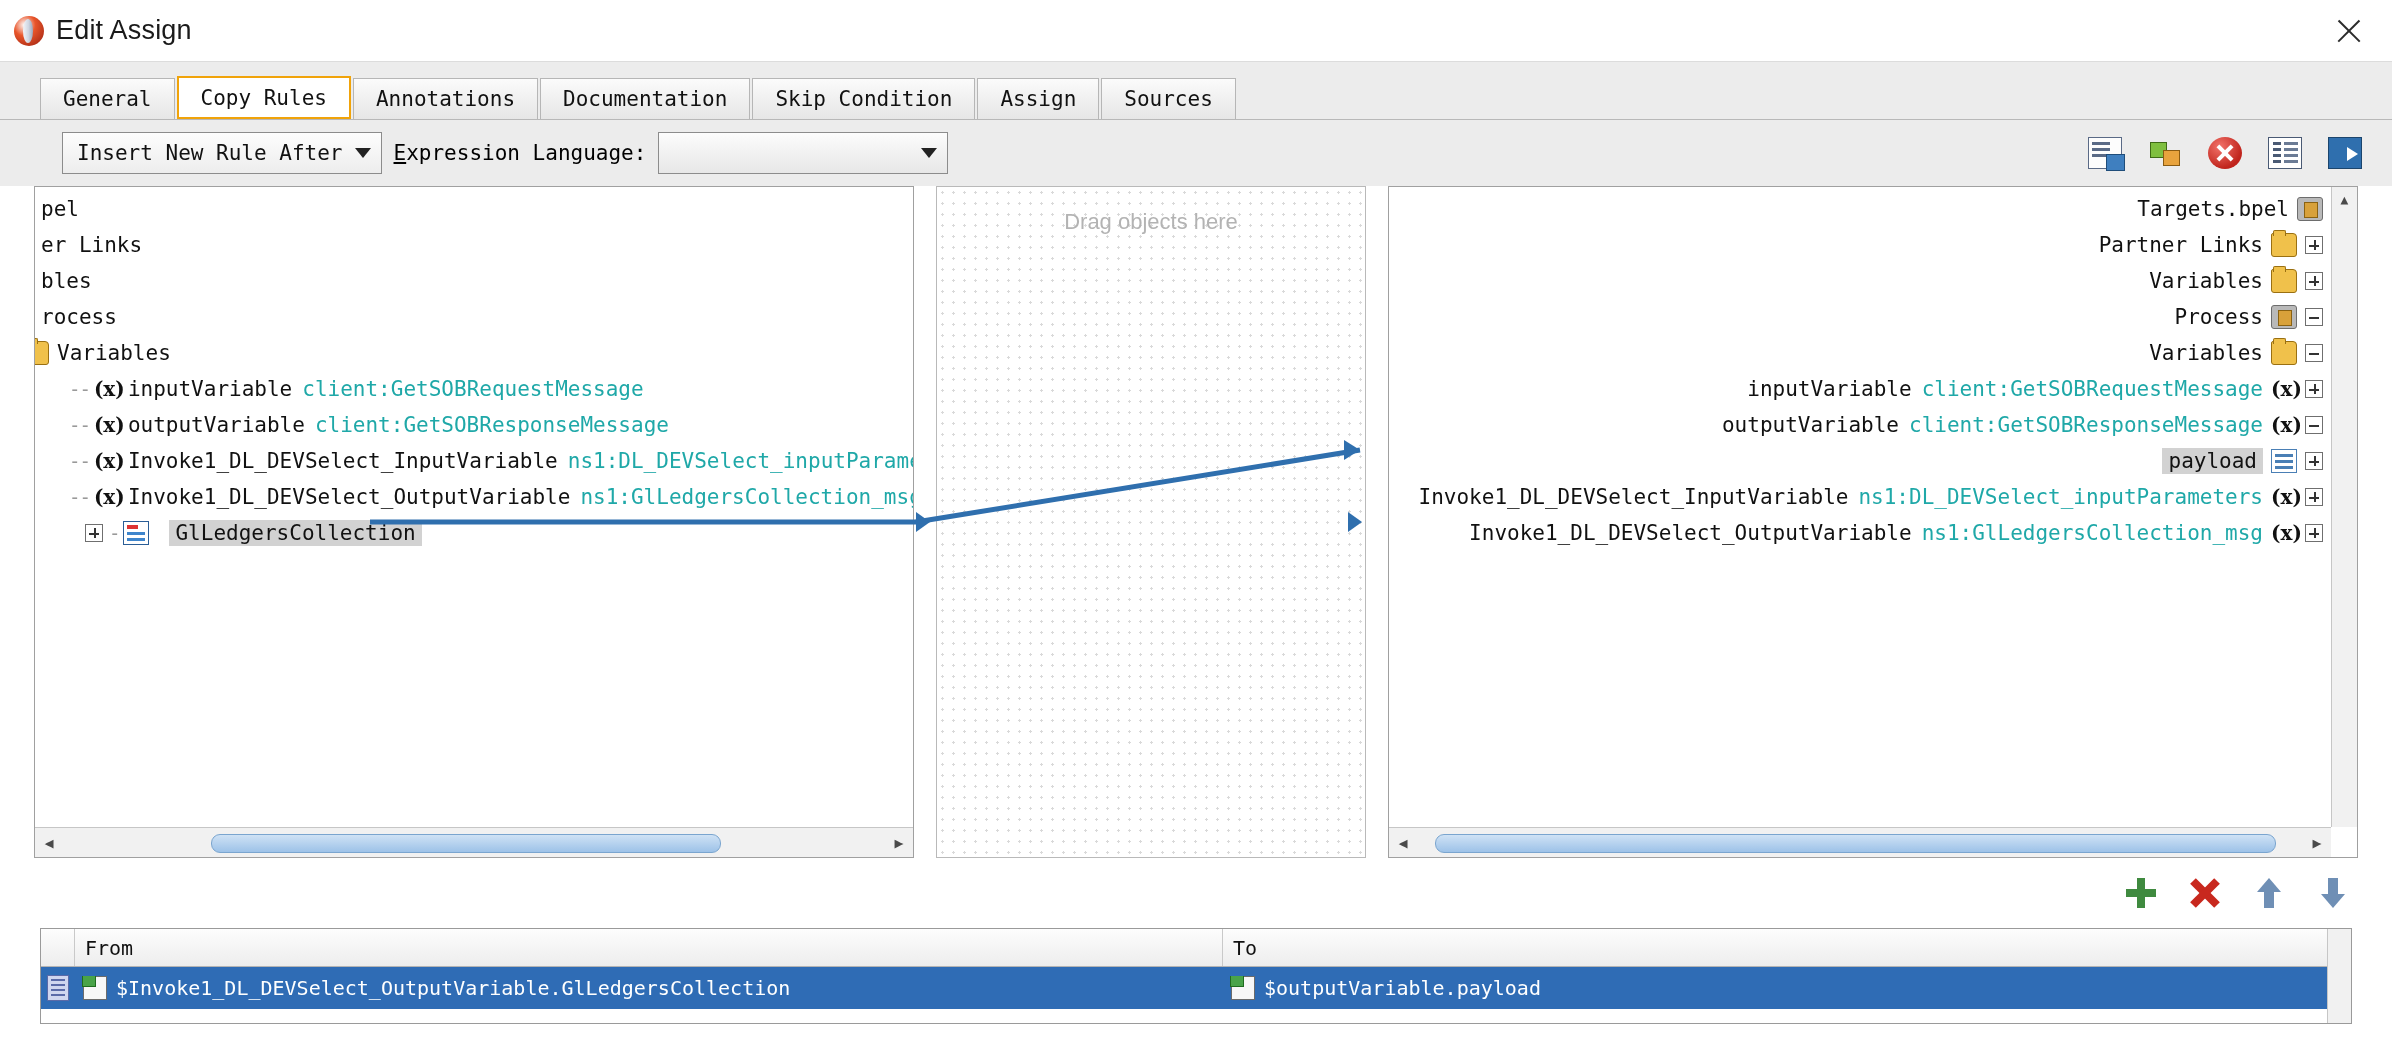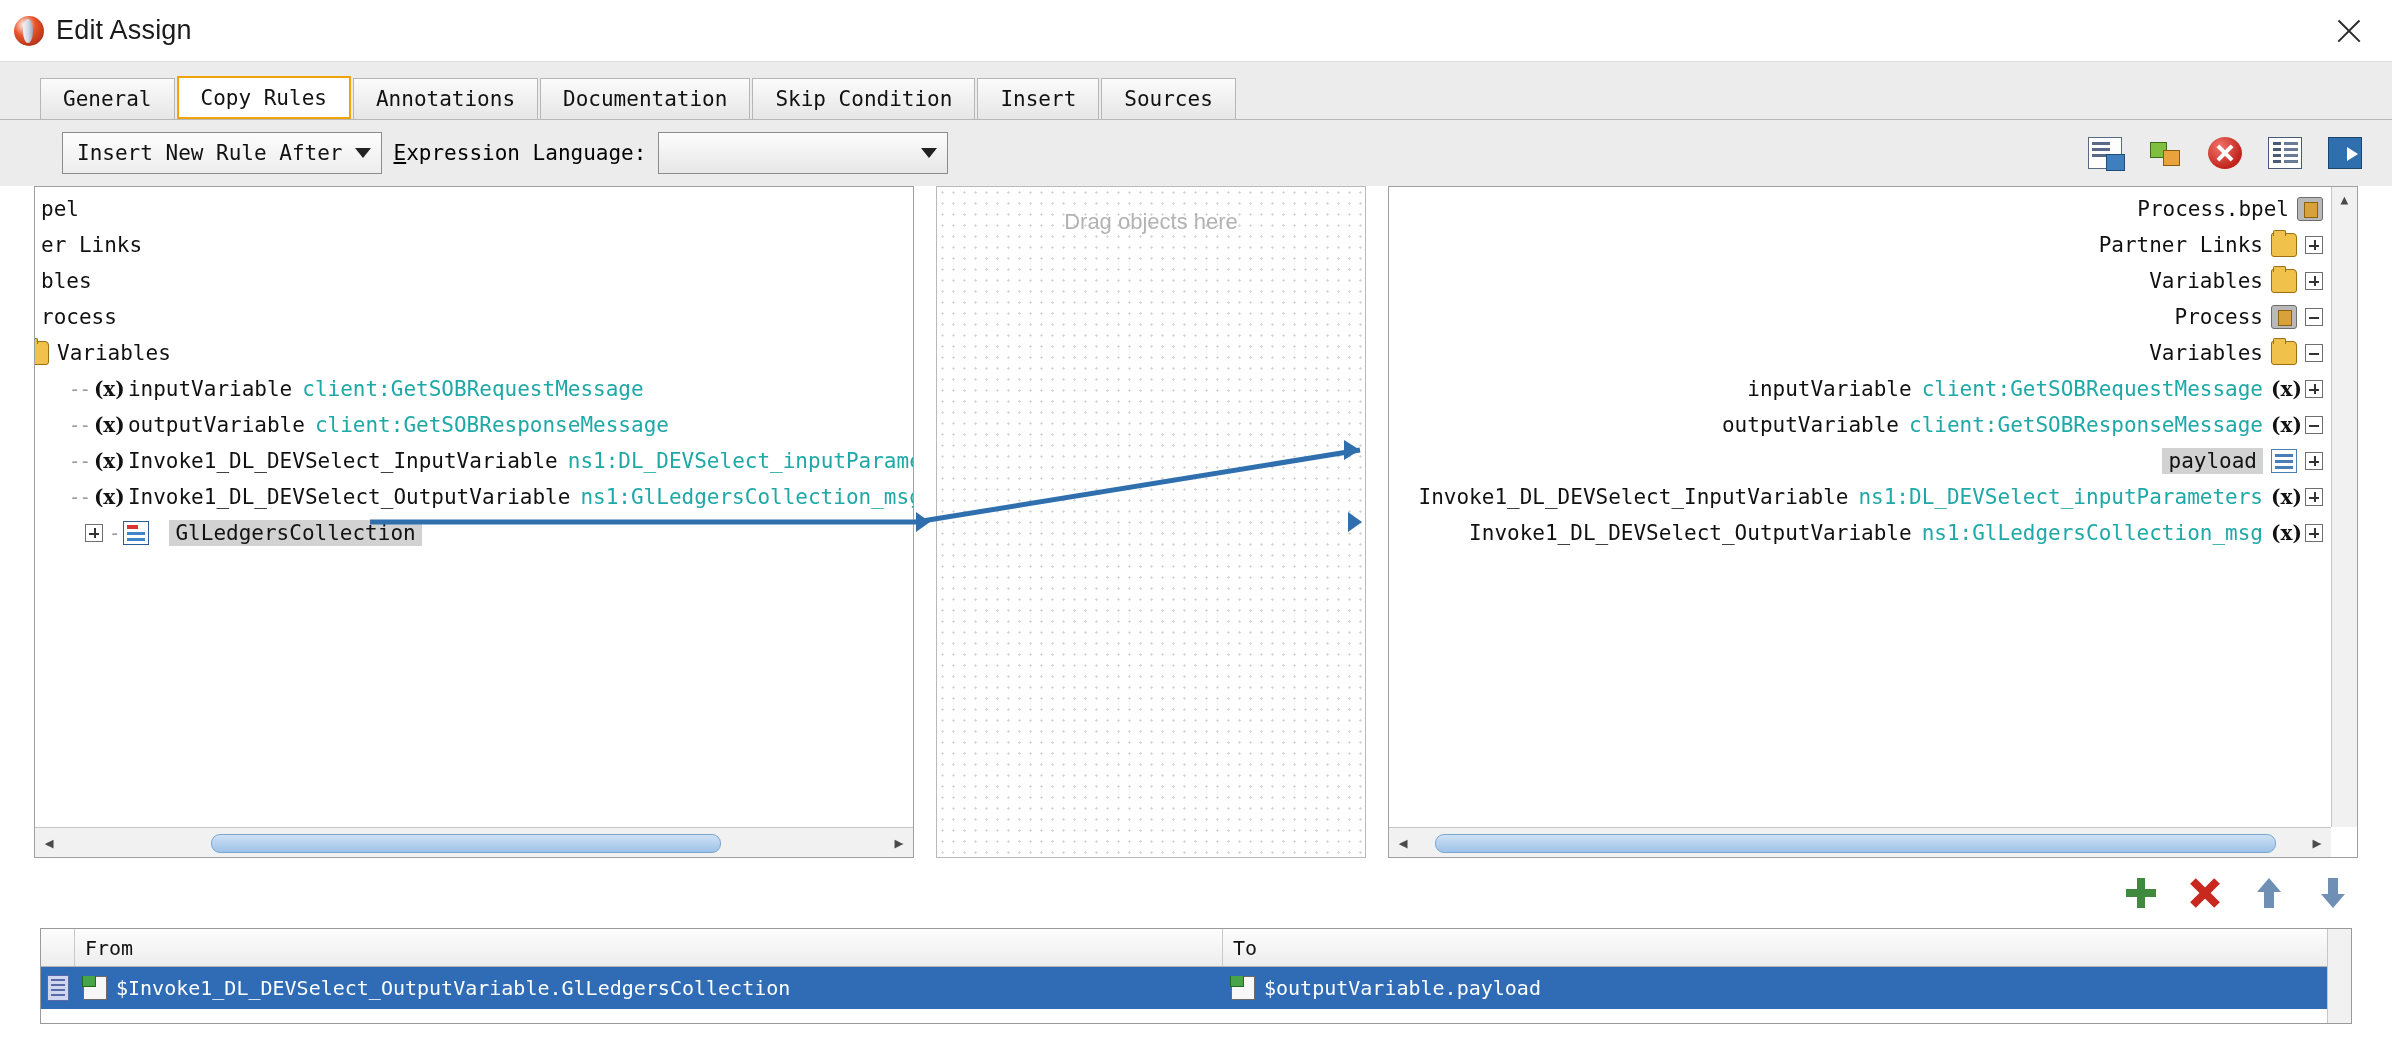--- a/index.html
+++ b/index.html
@@ -257,21 +257,21 @@
   <div class="tab">
       <span>Annotations</span>
     </div>
   <div class="tab">
       <span>Documentation</span>
     </div>
   <div class="tab">
       <span>Skip Condition</span>
     </div>
   <div class="tab">
-      <span>Insert</span>
+      <span>Assign</span>
     </div>
   <div class="tab">
       <span>Sources</span>
     </div>
 </div>
 
 <div class="toolbar">
   <div class="combo">
     <span>Insert New Rule After</span>
     <span class="caret"></span>
@@ -352,21 +352,21 @@
   </div>
 
   <div class="pane pane-mid">
     <div class="drop-hint">Drag objects here</div>
 
   </div>
 
   <div class="pane pane-right">
     <div class="tree" style="right:26px">
       <div class="row right">
-        <span>Process.bpel</span>
+        <span>Targets.bpel</span>
         <span class="gi gi-proc" style="margin:0 0 0 8px"></span>
       </div>
       <div class="row right">
         <span>Partner Links</span>
         <span class="gi gi-folder" style="margin:0 0 0 8px"></span>
         <span class="plusbox" style="margin-left:8px;margin-right:0"></span>
       </div>
       <div class="row right">
         <span>Variables</span>
         <span class="gi gi-folder" style="margin:0 0 0 8px"></span>

